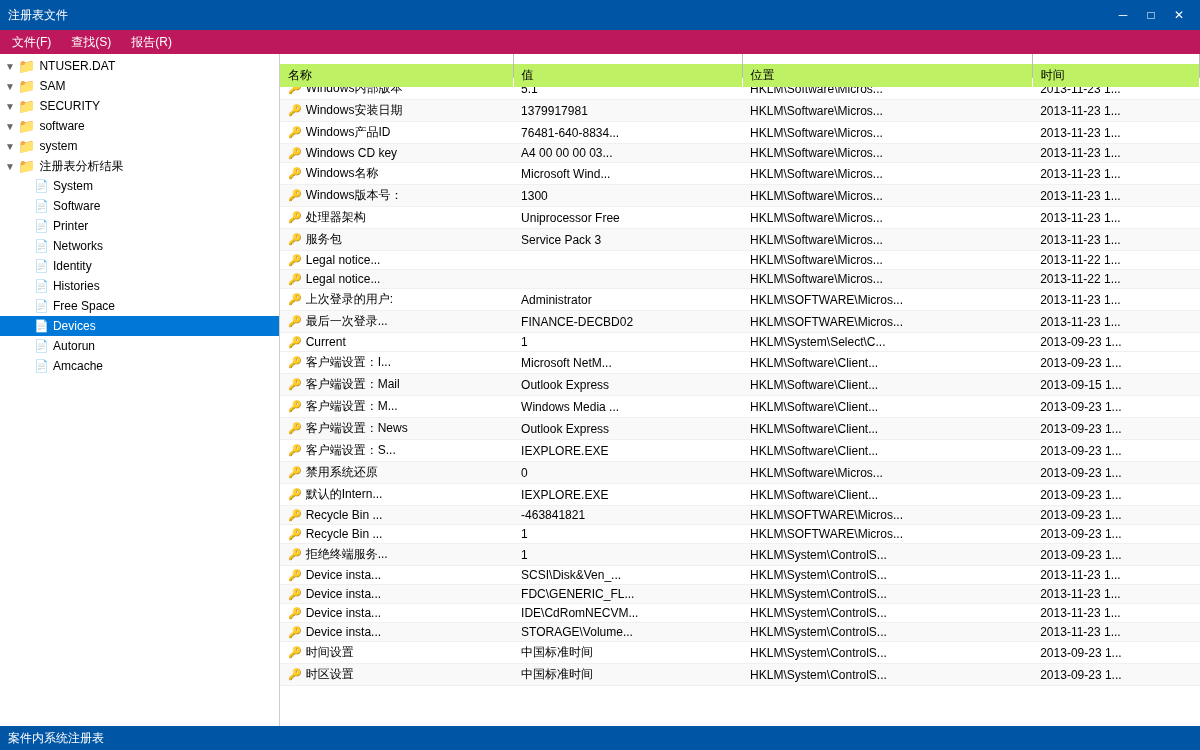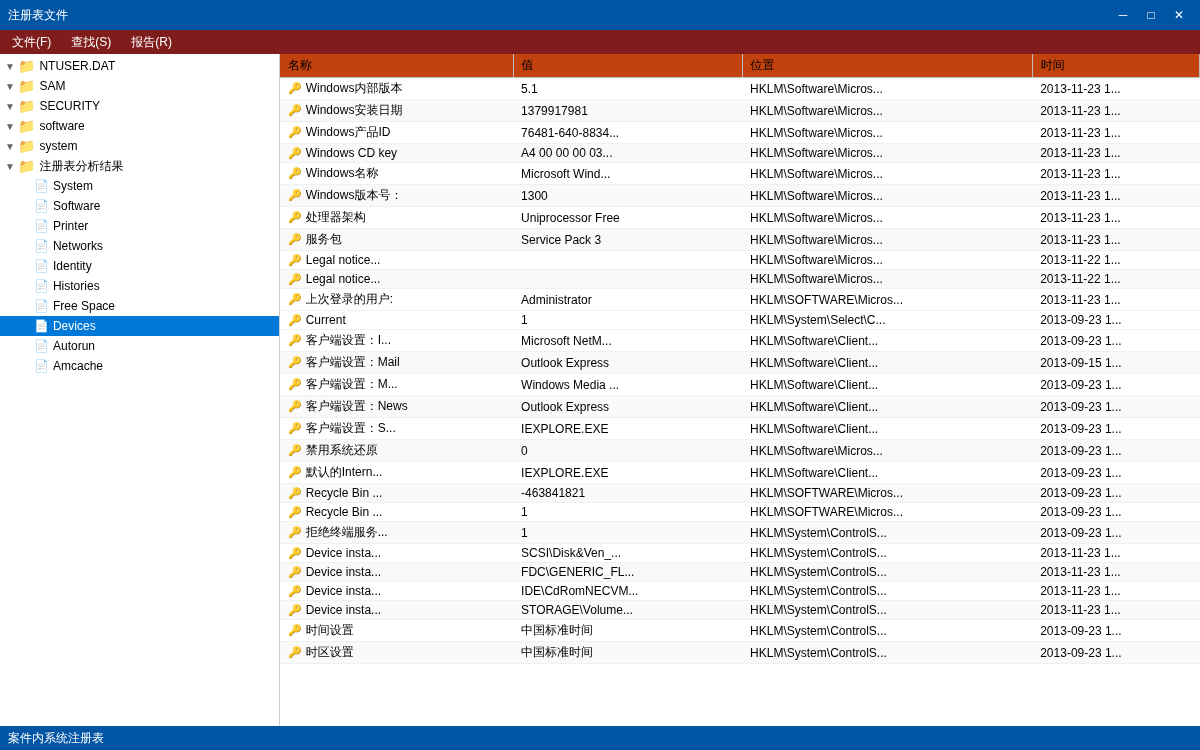--- a/index.html
+++ b/index.html
@@ -24,21 +24,21 @@
       background: #0055a5;
       border: none;
       color: white;
       font-size: 12px;
       cursor: pointer;
       display: flex; align-items: center; justify-content: center;
     }
 
     
     .menu-bar {
-      background: #7f1d1d;
+      background: #be185d;
       color: white;
       height: 24px;
       display: flex;
       align-items: center;
       padding: 0 4px;
       gap: 4px;
     }
     .menu-item {
       padding: 2px 8px;
       cursor: pointer;
@@ -83,24 +83,24 @@
       flex: 1;
       overflow: auto;
       background: white;
     }
     .content-table {
       width: 100%;
       border-collapse: collapse;
       font-size: 12px;
     }
     .content-table thead tr {
-      background: #c2410c;
+      background: #bef264;
       border-bottom: 1px solid #bbb;
       position: sticky;
-      top: 0;
+      top: 10px;
     }
     .content-table th {
       text-align: left;
       padding: 3px 8px;
       border-right: 1px solid #bbb;
       font-weight: normal;
       white-space: nowrap;
       cursor: pointer;
       user-select: none;
     }
@@ -304,20 +304,26 @@
       <td></td>
       <td>HKLM\Software\Micros...</td>
       <td>2013-11-22 1...</td>
     </tr>
           <tr>
       <td><span style="color:#f0c040;font-size:11px;margin-right:4px;">🔑</span>上次登录的用户:</td>
       <td>Administrator</td>
       <td>HKLM\SOFTWARE\Micros...</td>
       <td>2013-11-23 1...</td>
     </tr>
+          <tr class="alt-row">
+      <td><span style="color:#f0c040;font-size:11px;margin-right:4px;">🔑</span>最后一次登录...</td>
+      <td>FINANCE-DECBD02</td>
+      <td>HKLM\SOFTWARE\Micros...</td>
+      <td>2013-11-23 1...</td>
+    </tr>
           <tr>
       <td><span style="color:#f0c040;font-size:11px;margin-right:4px;">🔑</span>Current</td>
       <td>1</td>
       <td>HKLM\System\Select\C...</td>
       <td>2013-09-23 1...</td>
     </tr>
           <tr>
       <td><span style="color:#f0c040;font-size:11px;margin-right:4px;">🔑</span>客户端设置：I...</td>
       <td>Microsoft NetM...</td>
       <td>HKLM\Software\Client...</td>

